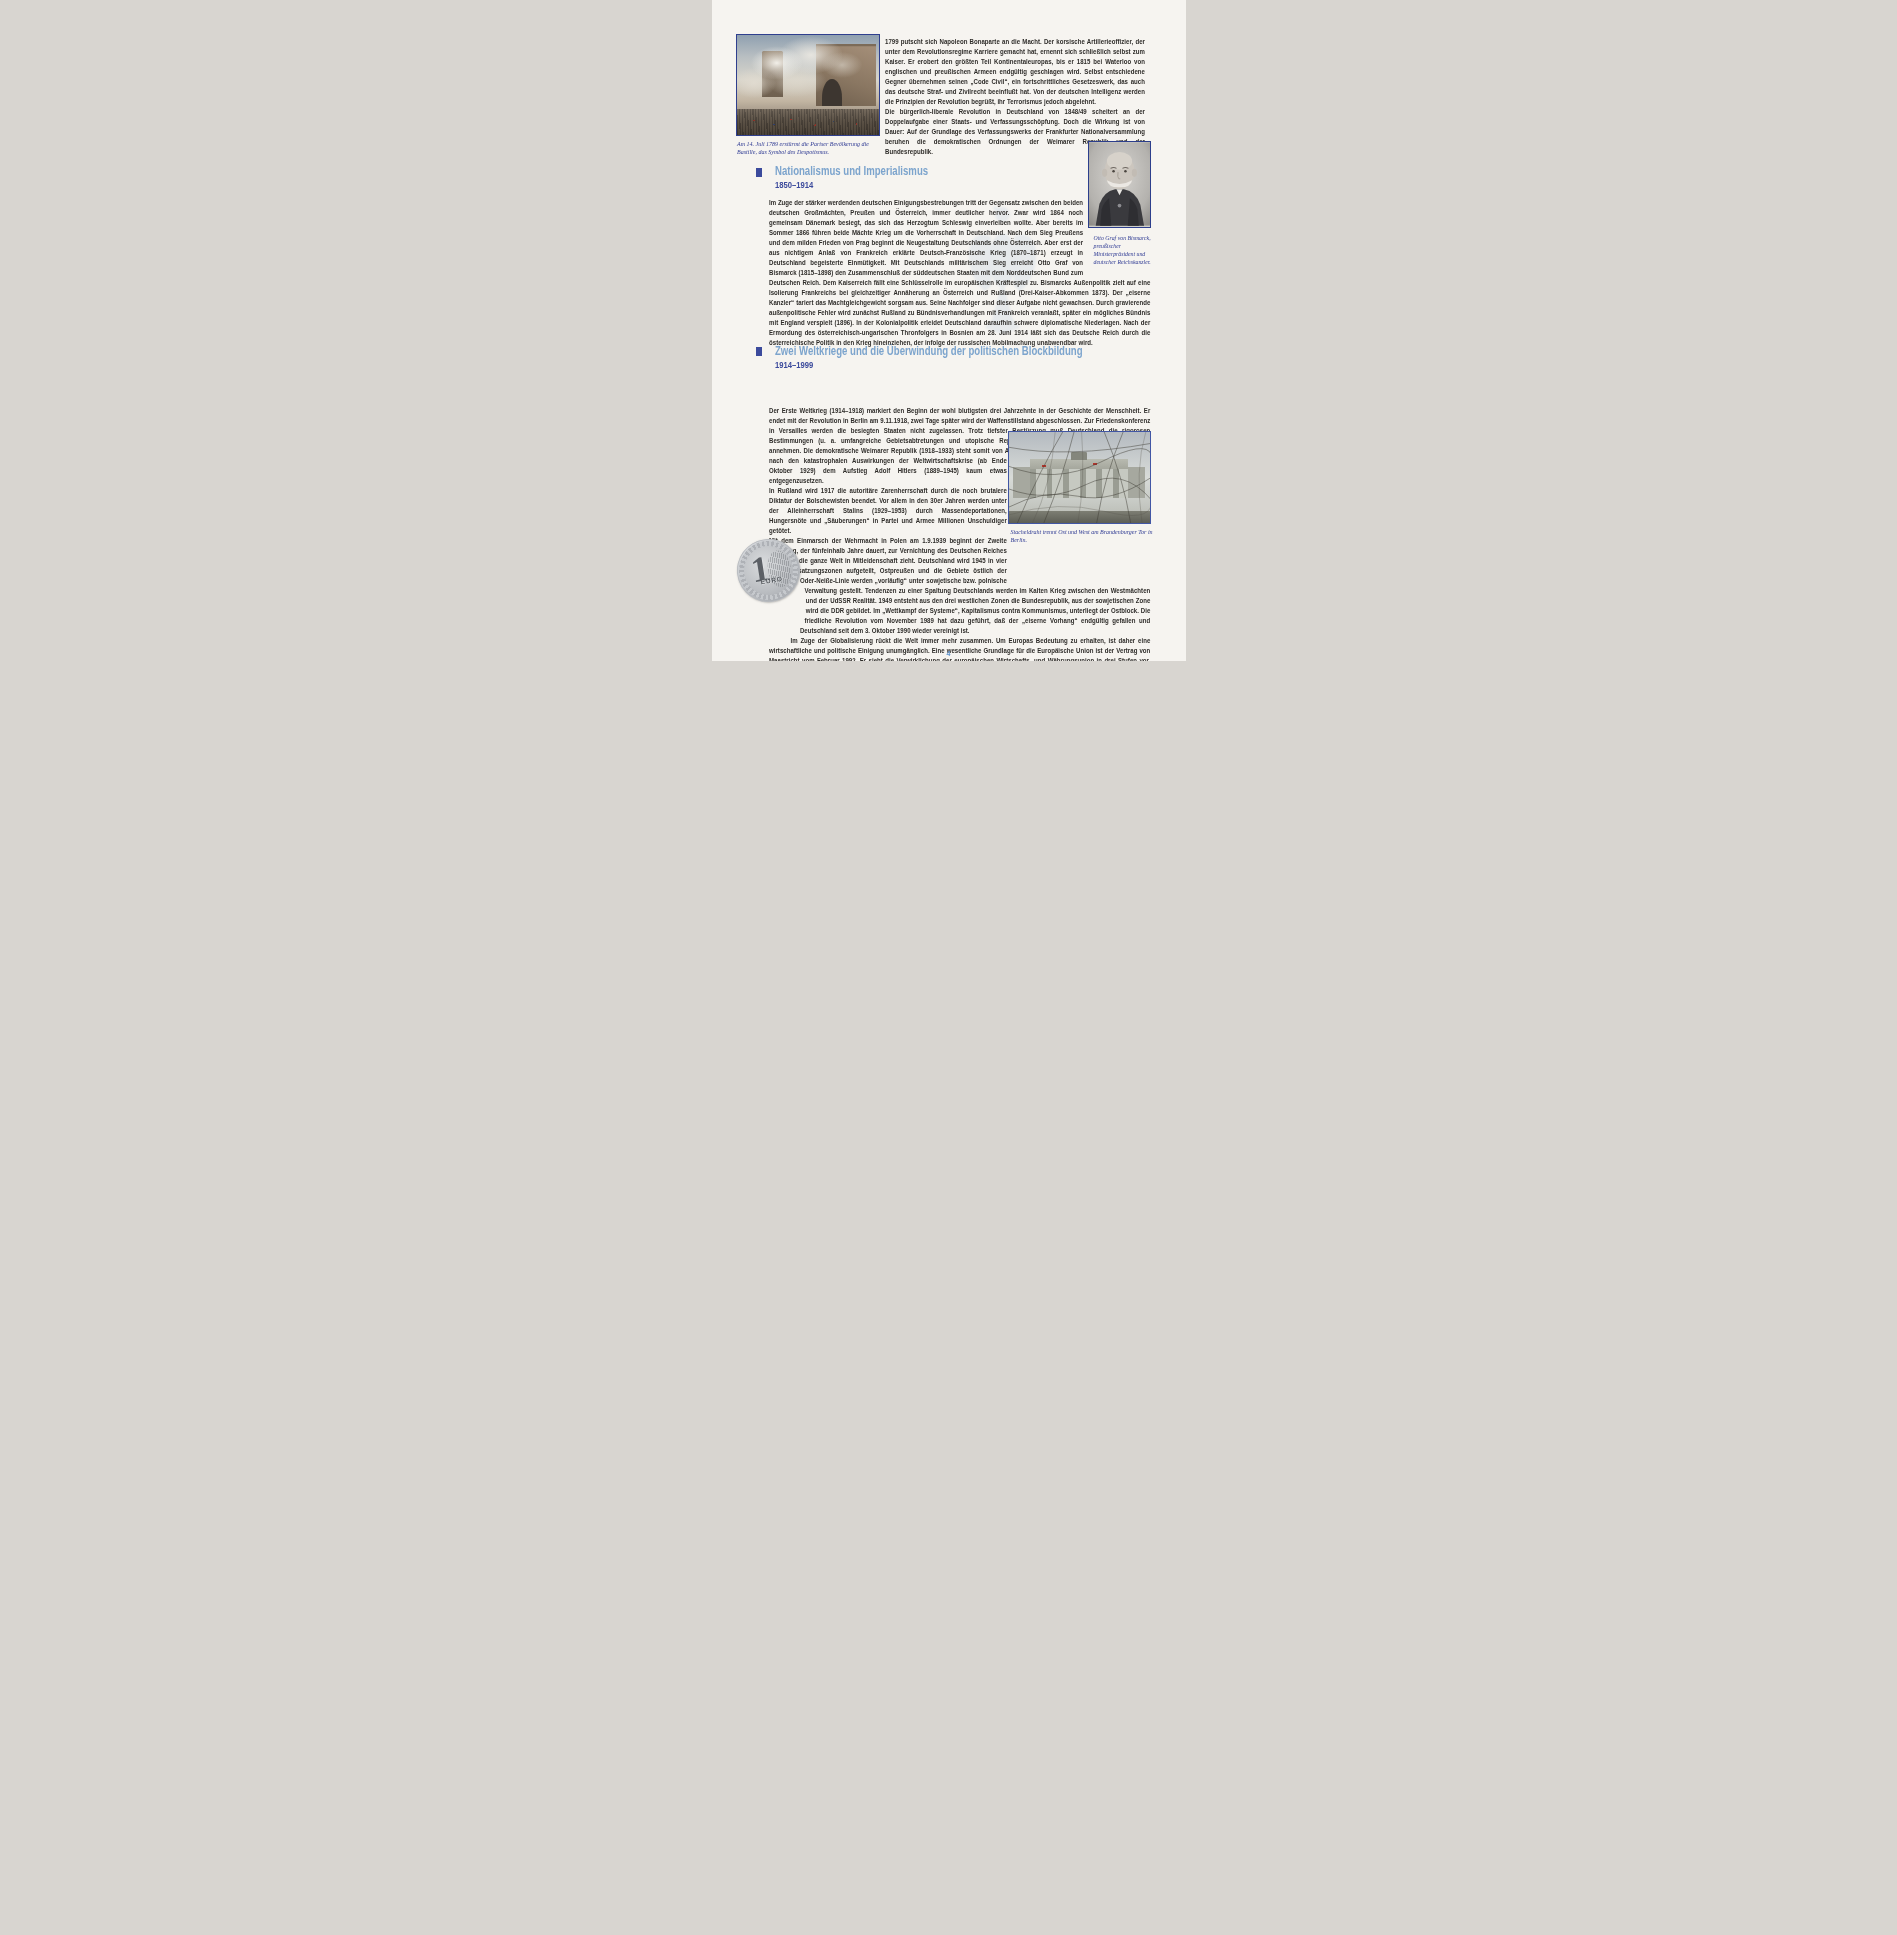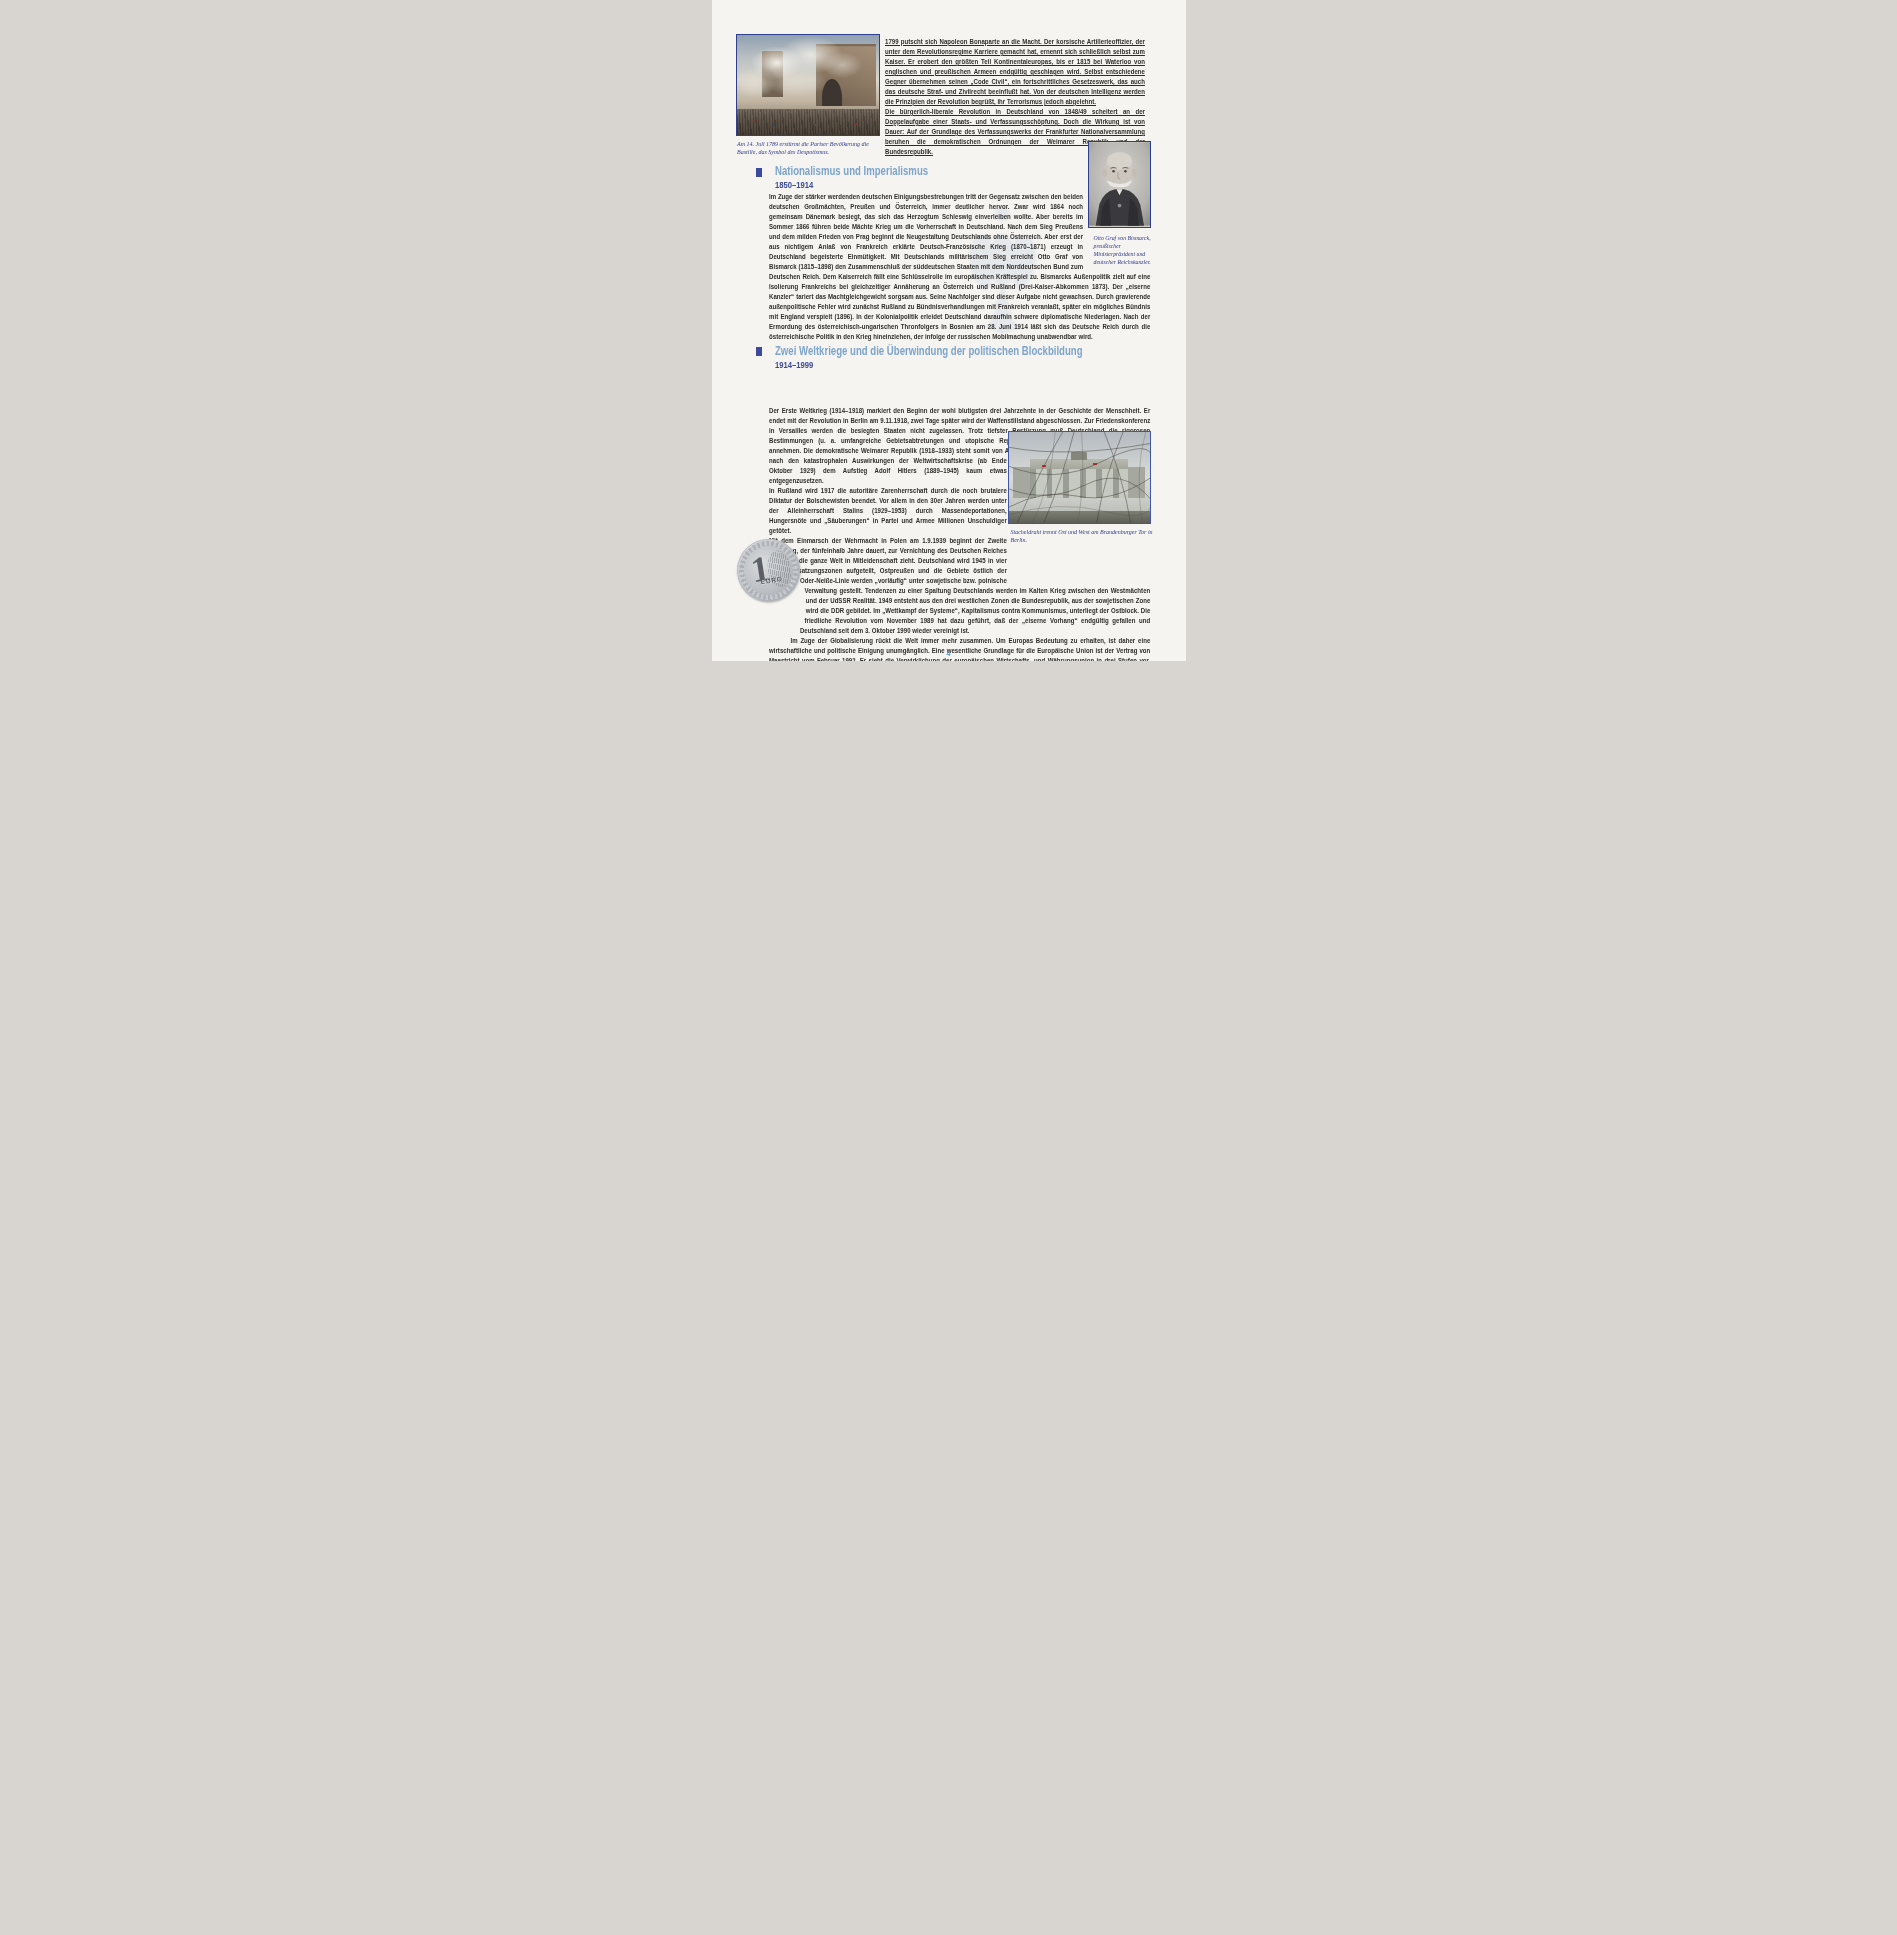--- a/index.html
+++ b/index.html
@@ -78,25 +78,25 @@
     background:repeating-linear-gradient(90deg,#9a9d93 0 5.8px,#c6c9c1 5.8px 16.6px);}
   .photo .wing-l{position:absolute;left:3%;top:38%;width:12%;height:34%;background:#a6a89f;}
   .photo .wing-r{position:absolute;right:3%;top:38%;width:12%;height:34%;background:#a6a89f;}
   .photo .ground{position:absolute;left:0;bottom:0;width:100%;height:13%;background:linear-gradient(180deg,#7d7e73,#5d5e55);}
   .photo .flag1{position:absolute;left:24%;top:36%;width:3.5px;height:2.3px;background:#b2362c;}
   .photo .flag2{position:absolute;left:60%;top:34%;width:3.5px;height:2.3px;background:#b2362c;}
   .photo svg{position:absolute;inset:0;width:100%;height:100%;}
   .photo-cap{left:299px;top:528px;width:146px;}
 
   
-  .intro{left:173px;top:37px;width:260px;text-decoration:underline;}
+  .intro{left:173px;top:37px;width:260px;}
   .intro .cond{width:317px;}
   .intro p + p{margin-top:0px;}
 
-  .sec-body{left:57px;top:192px;width:382px;}
+  .sec-body{left:57px;top:198px;width:382px;}
   .sec-body .cond{width:465px;}
   .float-portrait{float:right;width:82px;height:77px;}
   .sec2-body{top:370px;margin-top:36px;}
   .float-photo{float:right;width:175px;height:175px;
     shape-outside:polygon(0 51px,175px 51px,175px 175px,0 175px);}
   .float-coin{float:left;width:46px;height:238px;
     shape-outside:ellipse(43px 35px at 0px 200px);shape-margin:1.9px;}
 
   
   .bullet{width:6.2px;height:8.5px;background:#3b4a9c;}

